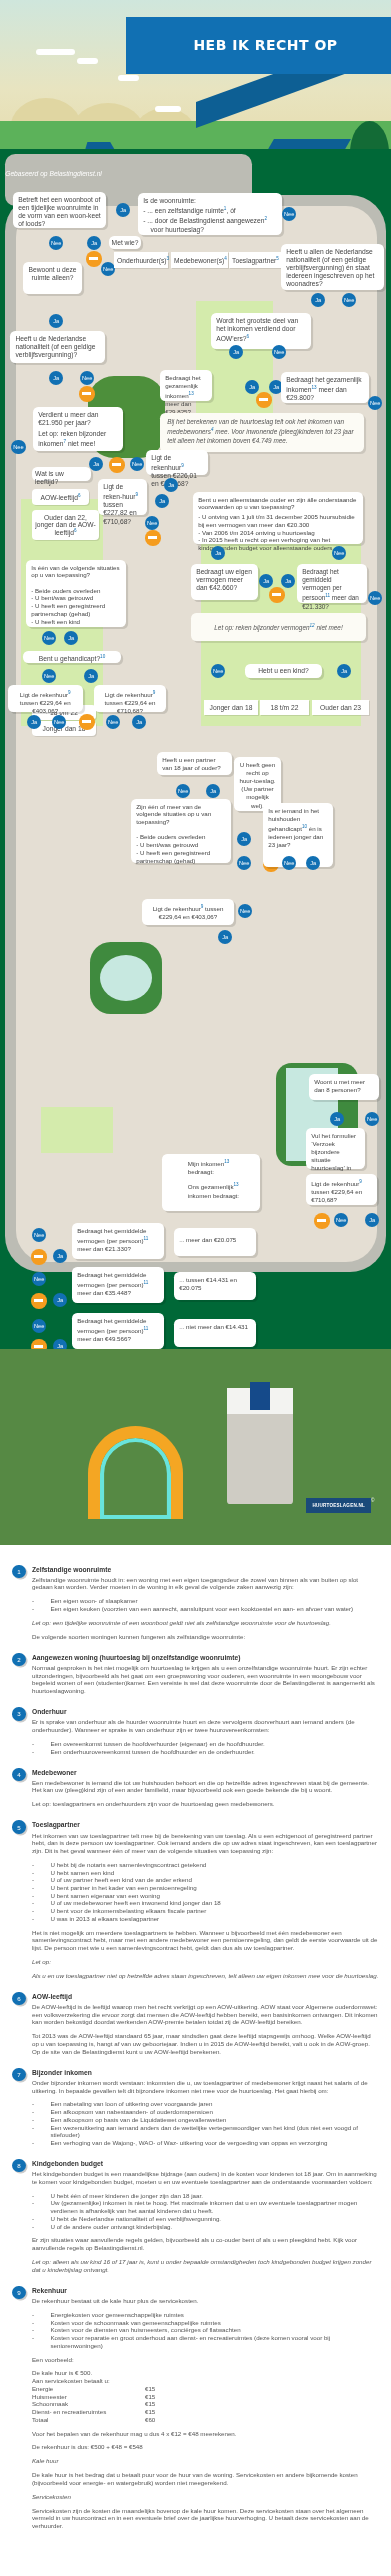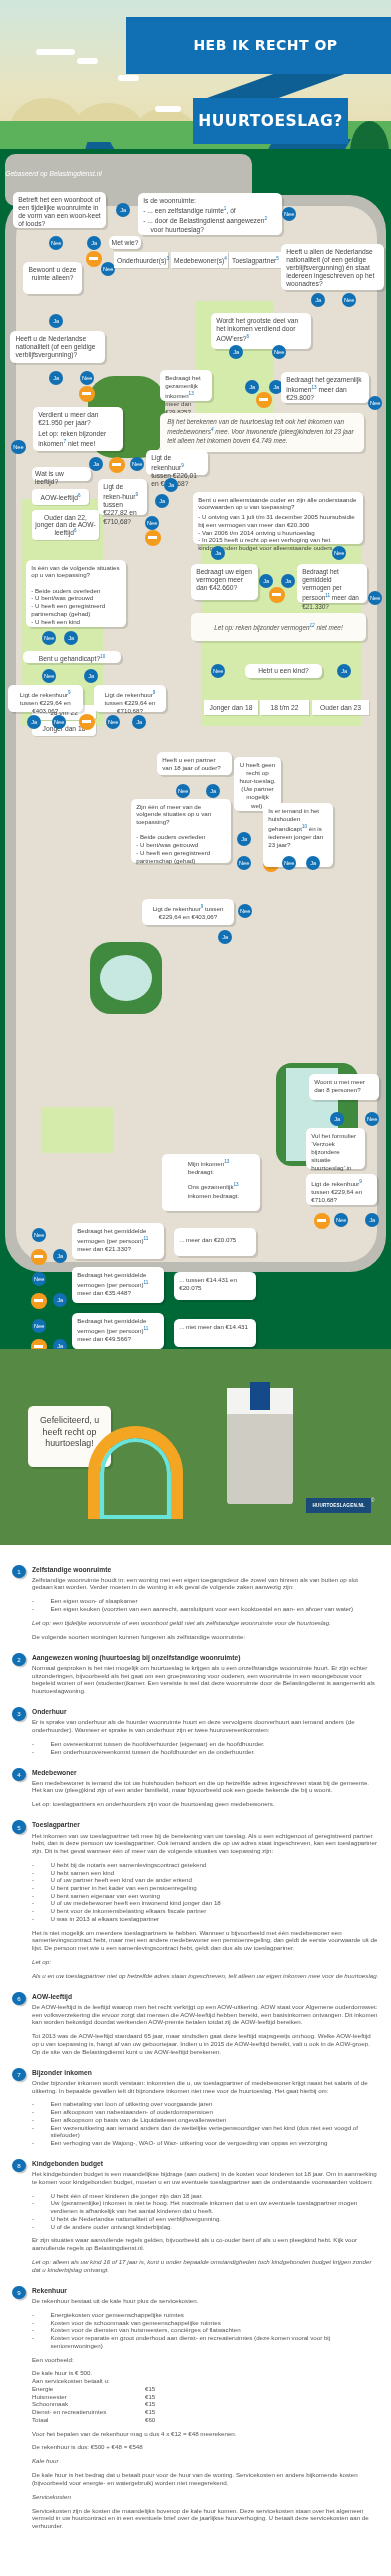--- a/index.html
+++ b/index.html
@@ -46,21 +46,20 @@
   <div class="hill" style="left:72px;top:103px;width:72px;height:57px"></div>
   <div class="hill" style="left:134px;top:108px;width:62px;height:52px"></div>
   <div class="cloud" style="left:36px;top:49px;width:39px"></div>
   <div class="cloud" style="left:77px;top:58px;width:20.6px"></div>
   <div class="cloud" style="left:118px;top:75px;width:20.6px"></div>
   <div class="cloud" style="left:155px;top:106px;width:26px"></div>
   <div class="grass" style="top:121px;height:28px"></div>
   <div class="ribbon" style="left:196px;top:72px;width:165px;height:26px;transform:skewY(-20deg)"></div>
   <div class="ribbon" style="left:268px;top:139px;width:77px;height:20.6px;transform:skewX(-30deg)"></div>
   <div class="banner" style="left:126px;top:16.5px;width:279px;height:57px;font-size:14px">HEB IK RECHT OP</div>
-  <div class="banner" style="left:193px;top:98px;width:155px;height:46px;font-size:15.5px">HUURTOESLAG?</div>
   <div class="orange-tag" style="left:201px;top:154px;width:95px;margin-top:-5.2px">Met handige begrippen-lijst onderaan!</div>
 
   <div style="position:absolute;left:53px;top:142px;width:80px;height:72px">
 
     <div style="position:absolute;left:23px;top:0;width:57px;height:39px;background:#0d5f94;clip-path:polygon(20% 0,60% 0,100% 100%,0 100%)"></div>
   </div>
 
   <div class="tree" style="left:350px;top:121px;width:39px;height:64px;background:#136b36"></div>
 </section>
 
@@ -245,21 +244,20 @@
   <div class="pill" style="left:32px;top:1123px">Nee</div>
   <div class="stop" style="left:31px;top:1144px"></div>
   <div class="pill" style="left:53px;top:1144px">Ja</div>
   <div class="pill" style="left:32px;top:1170px">Nee</div>
   <div class="stop" style="left:31px;top:1190px"></div>
   <div class="pill" style="left:53px;top:1190px">Ja</div>
 
 </section>
 
 <section style="position:relative;width:391px;height:196px;background:#568944;margin-top:-31px">
-  <div class="box c" style="left:28px;top:57px;width:83px;height:61px;font-size:8.8px;line-height:11.3px;padding-top:9.3px;background:#fcfbf5">Gefeliciteerd, u heeft recht op huurtoeslag!</div>
   <div style="position:absolute;left:88px;top:77px;width:95px;height:93px;border-radius:49px 49px 0 0;border:12.4px solid #f4a623;border-bottom:none;box-shadow:inset 0 0 0 4.1px #68e4dc"></div>
   <div style="position:absolute;left:227px;top:39px;width:66px;height:116px;background:#cfccc4;border-radius:3.1px">
     <div style="position:absolute;left:0;right:0;top:0;height:26px;background:#f3f3f1"></div>
     <div style="position:absolute;left:23px;top:-6.2px;width:19.6px;height:28px;background:#154a8a"></div>
   </div>
   <div style="position:absolute;right:16.5px;top:201px;margin-top:-52px"><span class="brand">HUURTOESLAGEN.NL</span><span style="color:#fff;font-size:4.6px;vertical-align:top">©</span></div>
 </section>
 
 <section id="gloss">
   <div id="terms">

